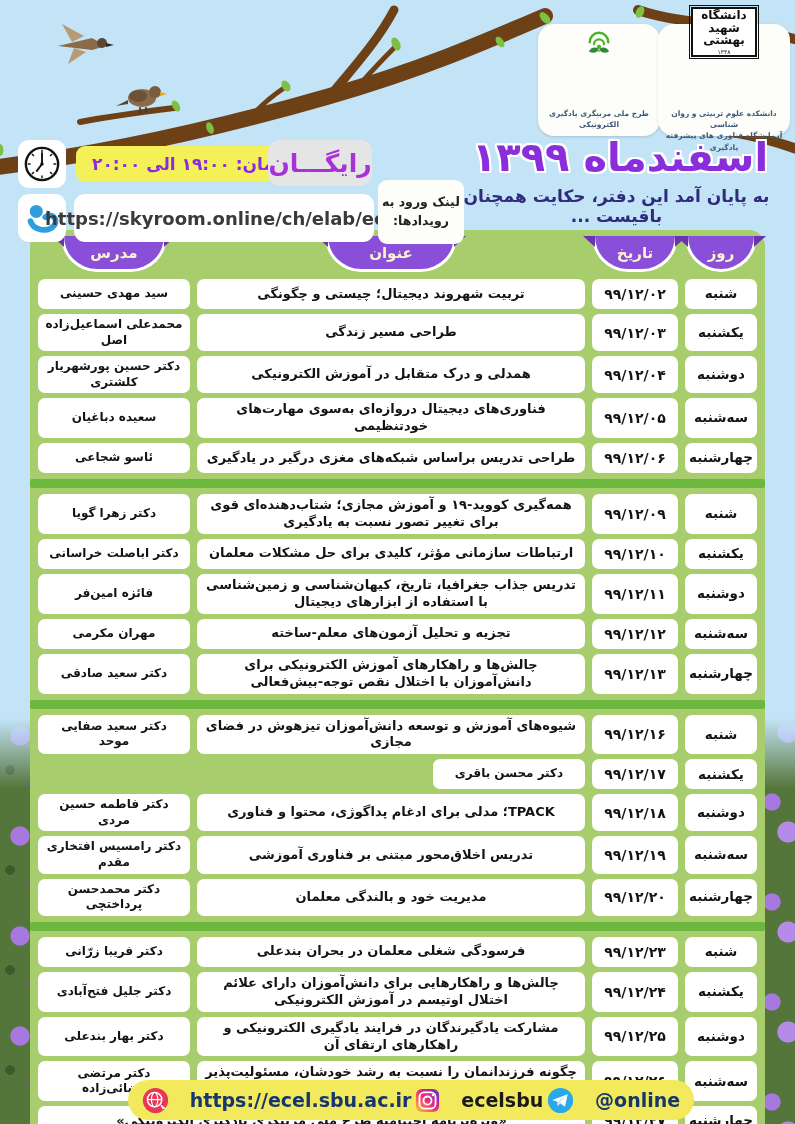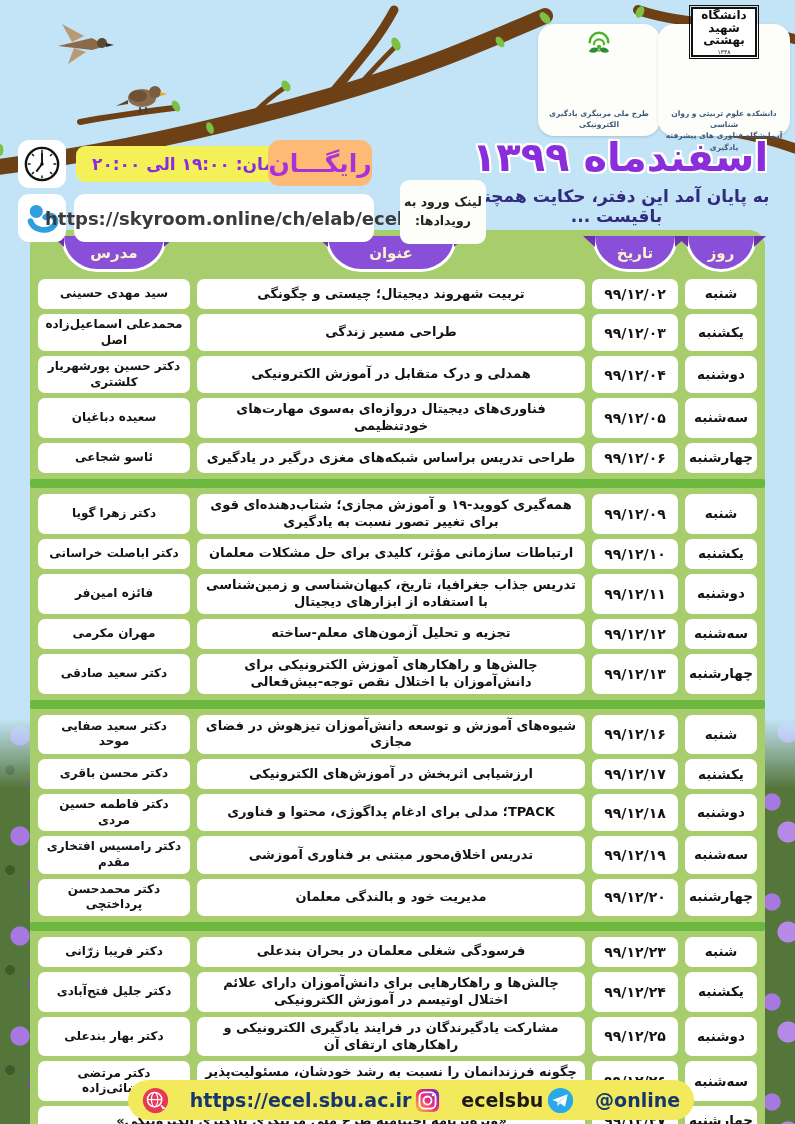--- a/index.html
+++ b/index.html
@@ -40,25 +40,25 @@
   .subtitle{position:absolute;top:186px;right:6px;width:345px;text-align:center;z-index:3;
     font-size:17px;font-weight:bold;color:#312a7d;}
 
   
   .icon-card{position:absolute;width:48px;height:48px;background:#fff;border-radius:11px;z-index:3;
     display:flex;align-items:center;justify-content:center;}
   .clock-card{left:18px;top:140px;}
   .sky-card{left:18px;top:194px;}
   .time-pill{position:absolute;left:76px;top:146px;height:36px;z-index:3;background:#f4f158;border-radius:9px;
     display:flex;align-items:center;padding:0 16px;font-size:17px;font-weight:bold;color:#8a2be2;}
-  .free-pill{position:absolute;left:268px;top:140px;width:104px;height:46px;z-index:3;background:#fdba74;border-radius:12px;
+  .free-pill{position:absolute;left:268px;top:140px;width:104px;height:46px;z-index:3;background:#e5e5e5;border-radius:12px;
     display:flex;align-items:center;justify-content:center;font-size:25px;font-weight:bold;color:#a832d8;}
   .url-card{position:absolute;left:74px;top:194px;width:300px;height:48px;z-index:3;background:#fff;border-radius:11px;
     display:flex;align-items:center;justify-content:center;font-size:18px;font-weight:bold;color:#3a3a3a;direction:ltr;}
-  .link-label{position:absolute;left:400px;top:180px;width:78px;min-height:56px;z-index:3;background:#fdfdfa;border-radius:9px;
+  .link-label{position:absolute;left:378px;top:180px;width:78px;min-height:56px;z-index:3;background:#fdfdfa;border-radius:9px;
     display:flex;align-items:center;justify-content:center;text-align:center;
     font-size:12.5px;font-weight:bold;color:#222;padding:4px;line-height:1.5;}
 
   
   .panel{position:absolute;left:30px;top:230px;width:735px;min-height:836px;z-index:2;
     background:#a7cd6d;border-radius:16px;padding:0 8px 8px 8px;box-sizing:border-box;
     display:flex;flex-direction:column;gap:5px;}
   .header-row,.trow{display:flex;flex-direction:row;gap:7px;align-items:stretch;}
   .col-day{width:72px;flex:0 0 auto;}
   .col-date{width:86px;flex:0 0 auto;}
@@ -318,21 +318,20 @@
           </div>
       <div class="cell title col-title">شیوه‌های آموزش و توسعه دانش‌آموزان تیزهوش در فضای مجازی</div>
       <div class="cell inst col-inst">دکتر سعید صفایی موحد</div>
     </div>
 
     <div class="trow">
       <div class="cell day col-day">یکشنبه</div>
       <div class="cell date col-date">
             <span dir="ltr">۹۹/۱۲/۱۷</span>
           </div>
-      <div class="cell title col-title">ارزشیابی اثربخش در آموزش‌های الکترونیکی</div>
       <div class="cell inst col-inst">دکتر محسن باقری</div>
     </div>
 
     <div class="trow">
       <div class="cell day col-day">دوشنبه</div>
       <div class="cell date col-date">
             <span dir="ltr">۹۹/۱۲/۱۸</span>
           </div>
       <div class="cell title col-title">TPACK؛ مدلی برای ادغام پداگوژی، محتوا و فناوری</div>
       <div class="cell inst col-inst">دکتر فاطمه حسین مردی</div>

